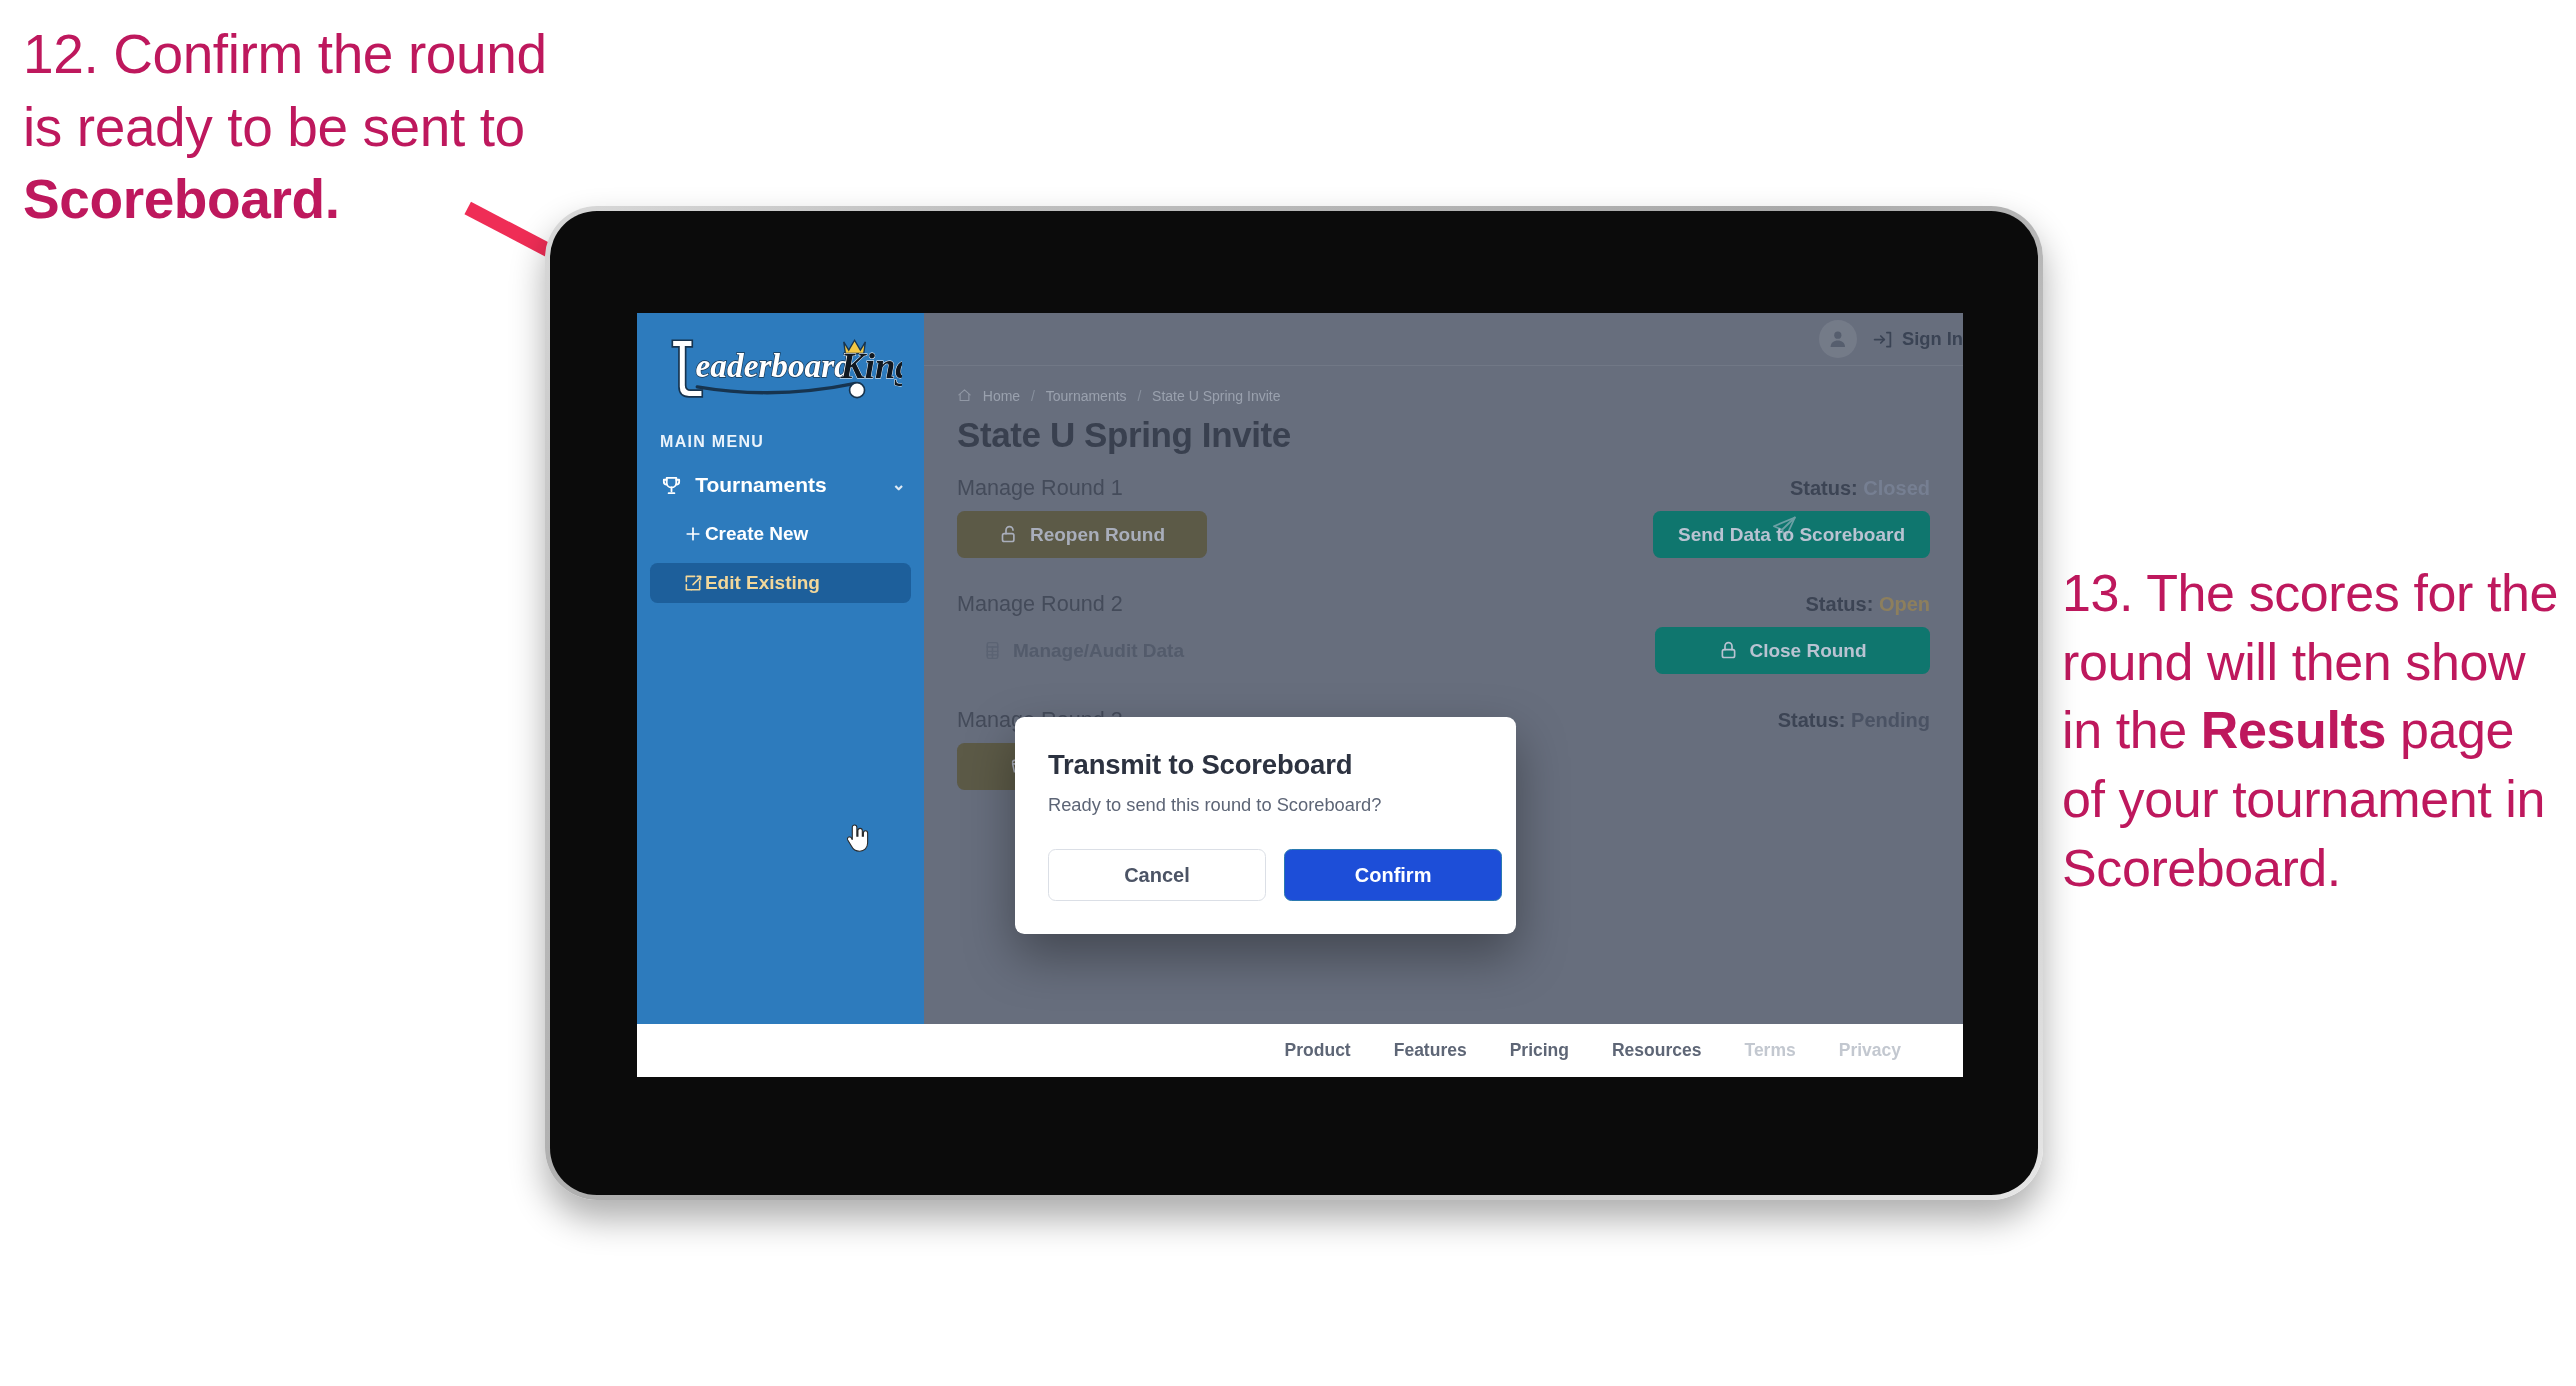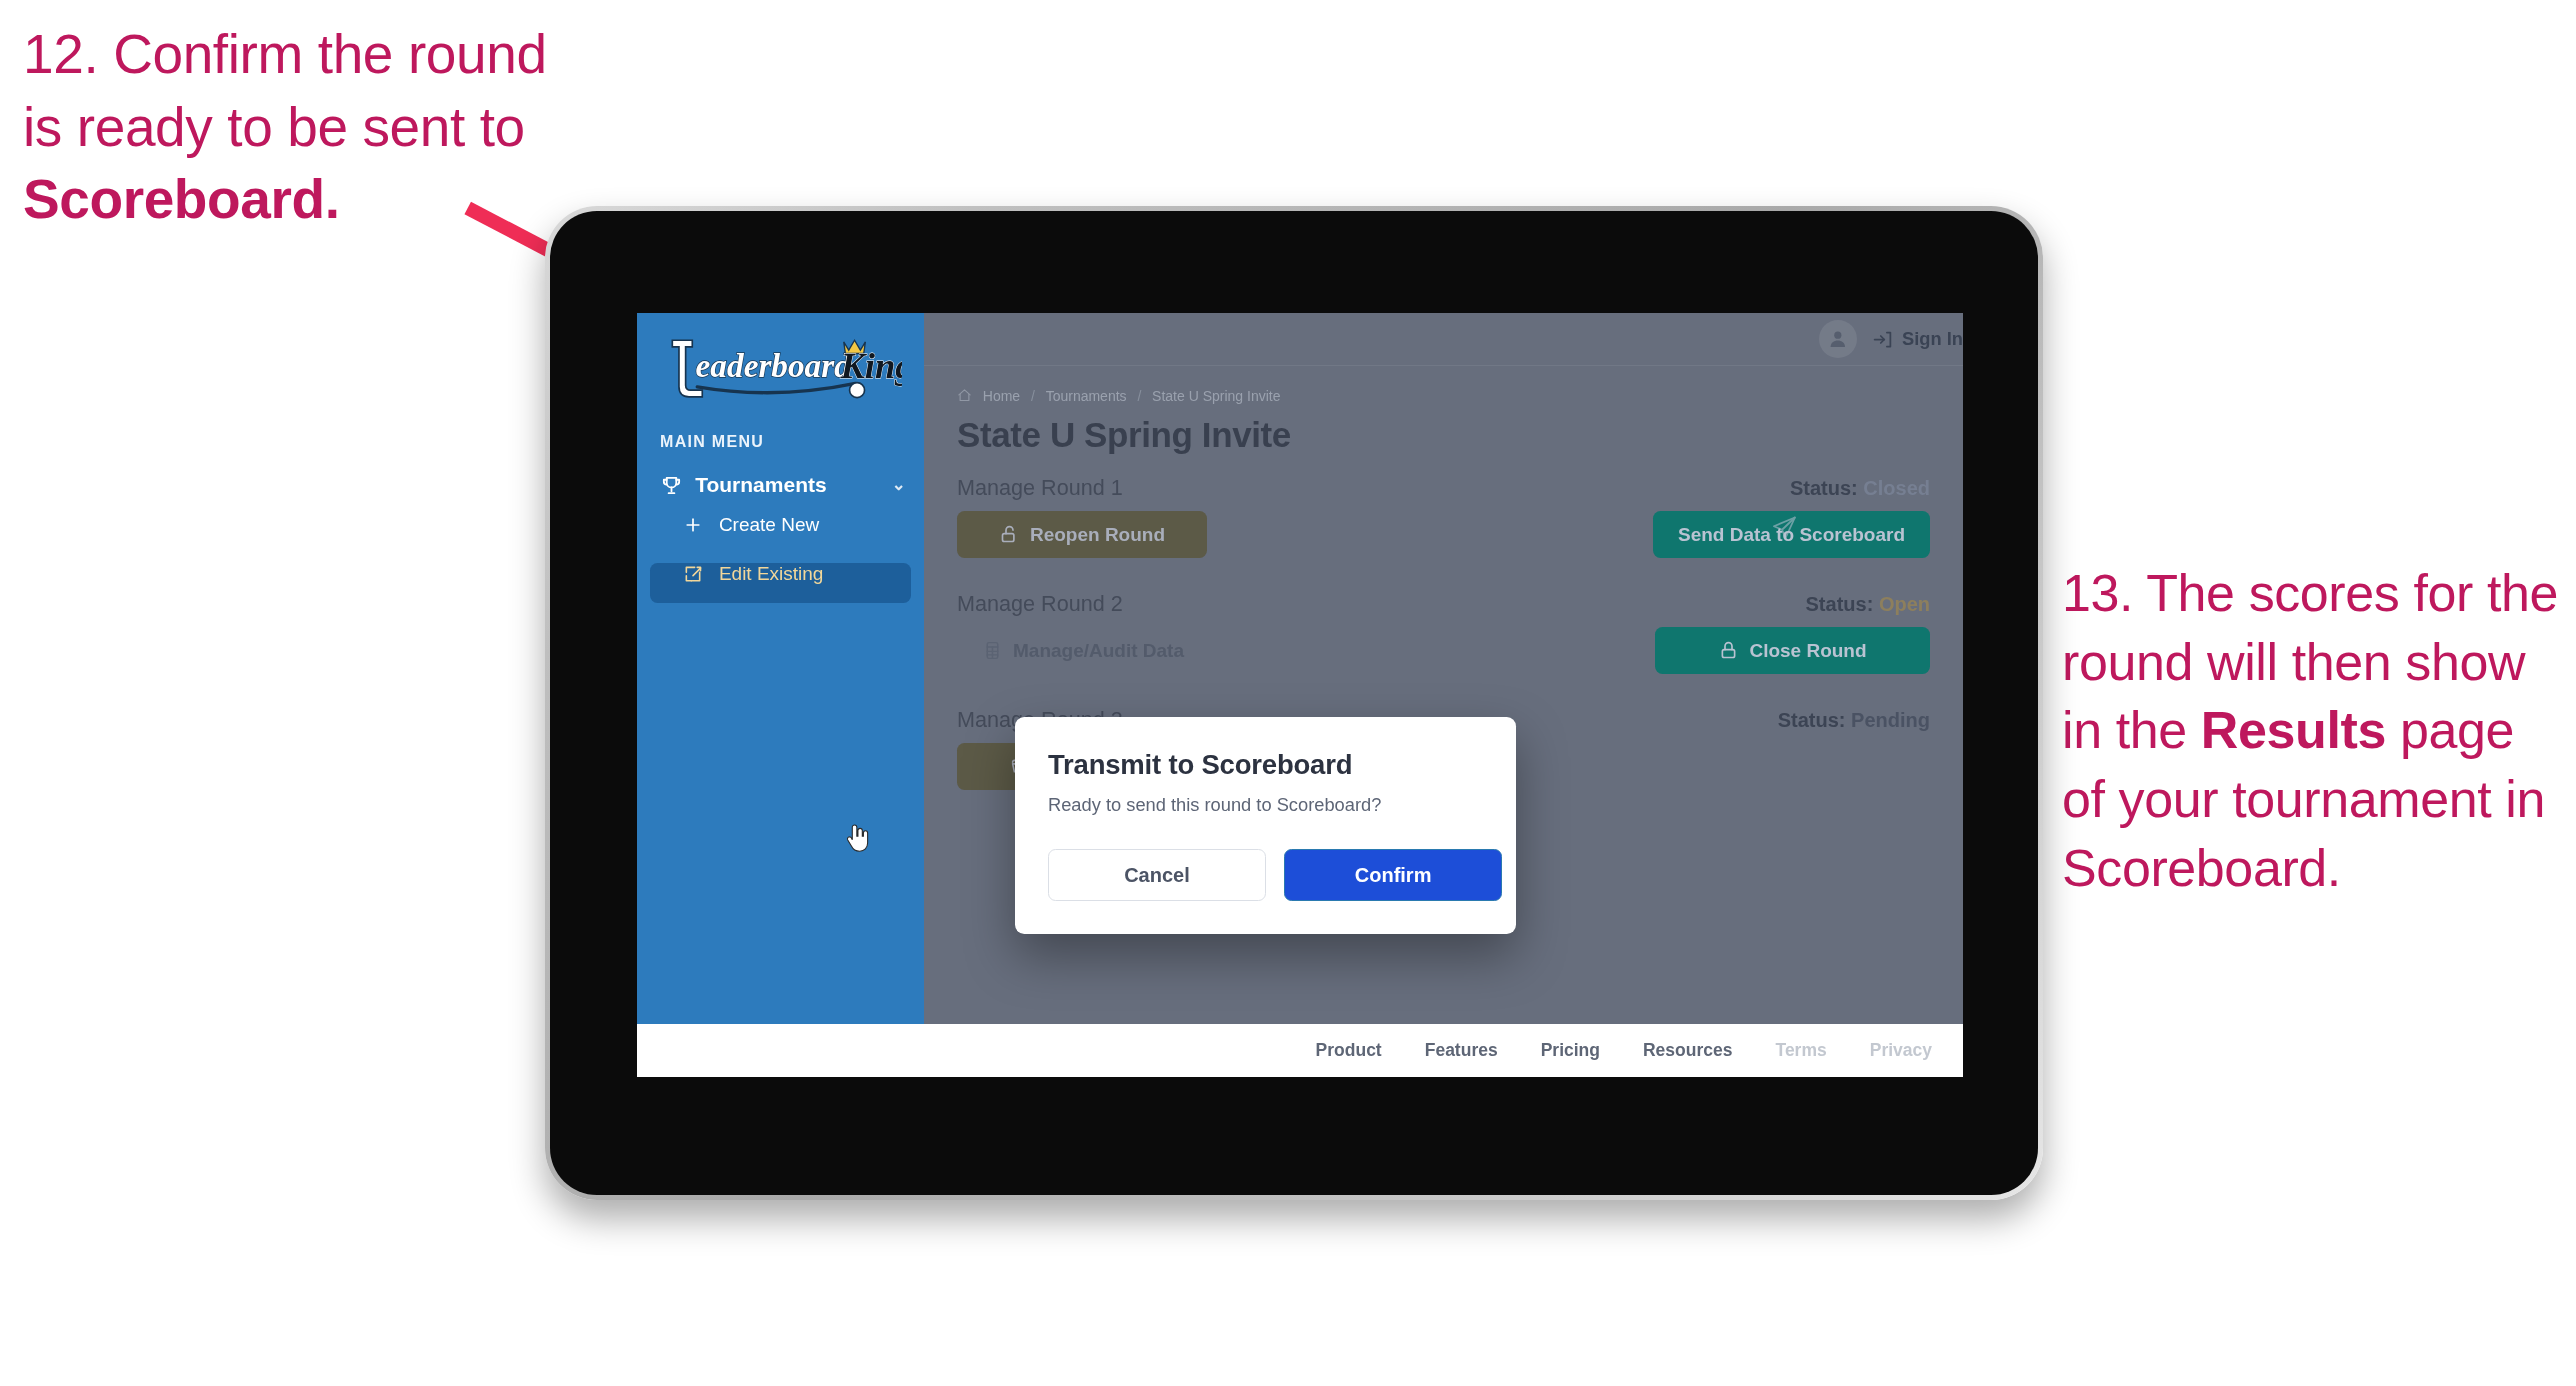--- a/index.html
+++ b/index.html
@@ -91,23 +91,23 @@
     display: flex; align-items: center; gap: 11.6px;
     height: 42px; padding: 0 18.3px 0 21.6px;
     font-size: 21px; font-weight: 700; color: #ffffff;
     margin-top: 13.3px;
   }
   .nav-item .chev { margin-left: auto; font-size: 16.6px; opacity:.85; }
   .nav-item .nav-ico { width: 25px; height: 25px; display:flex; align-items:center; justify-content:center; }
   .nav-item .nav-ico svg { width: 23px; height: 23px; }
 
   .sub-item {
-    display: flex; align-items: flex-start; gap: 15px;
+    display: flex; align-items: center; gap: 1px;
     height: 40px; margin: 8.3px 13.3px 0 13.3px; padding-left: 32px;
-    font-size: 19px; font-weight: 400; color: #ffffff;
+    font-size: 19px; font-weight: 700; color: #ffffff;
     border-radius: 7.5px;
   }
   .sub-item .sub-ico { width: 21.6px; height: 21.6px; display:flex; align-items:center; justify-content:center; }
   .sub-item .sub-ico svg { width: 20px; height: 20px; }
   .sub-item.active { background: #1d5f9b; color: #f2d79a; }
   .sub-item.active .sub-ico svg { stroke: #f2d79a; }
 
   
   #hand-cursor { position: absolute; left: 206px; top: 511px; width: 27px; height: 32px; }
 
@@ -162,21 +162,21 @@
   .btn-navy { background: #0f766e; color: #b9c3d2; min-width: 275px; }
   .btn-navy svg { stroke: #b9c3d2; }
   .btn-send { position: relative; }
   .btn-send .plane { position:absolute; left: 50%; top: 3.3px; transform: translateX(-21.6px); opacity: .55; }
   .btn-send .plane svg { width: 28px; height: 28px; }
 
   
   #footer {
     height: 53px; background: #ffffff; flex: 0 0 53px;
     display: flex; align-items: center; justify-content: flex-end;
-    gap: 43px; padding-right: 31px;
+    gap: 43px; padding-right: 62px;
   }
   .foot-link { font-size: 17.5px; font-weight: 700; color: #5e6676; }
   .foot-link.muted { color: #c3c8d0; }
 
   
   #modal {
     position: absolute;
     left: 378px; top: 404px;
     width: 501px;
     background: #ffffff;

